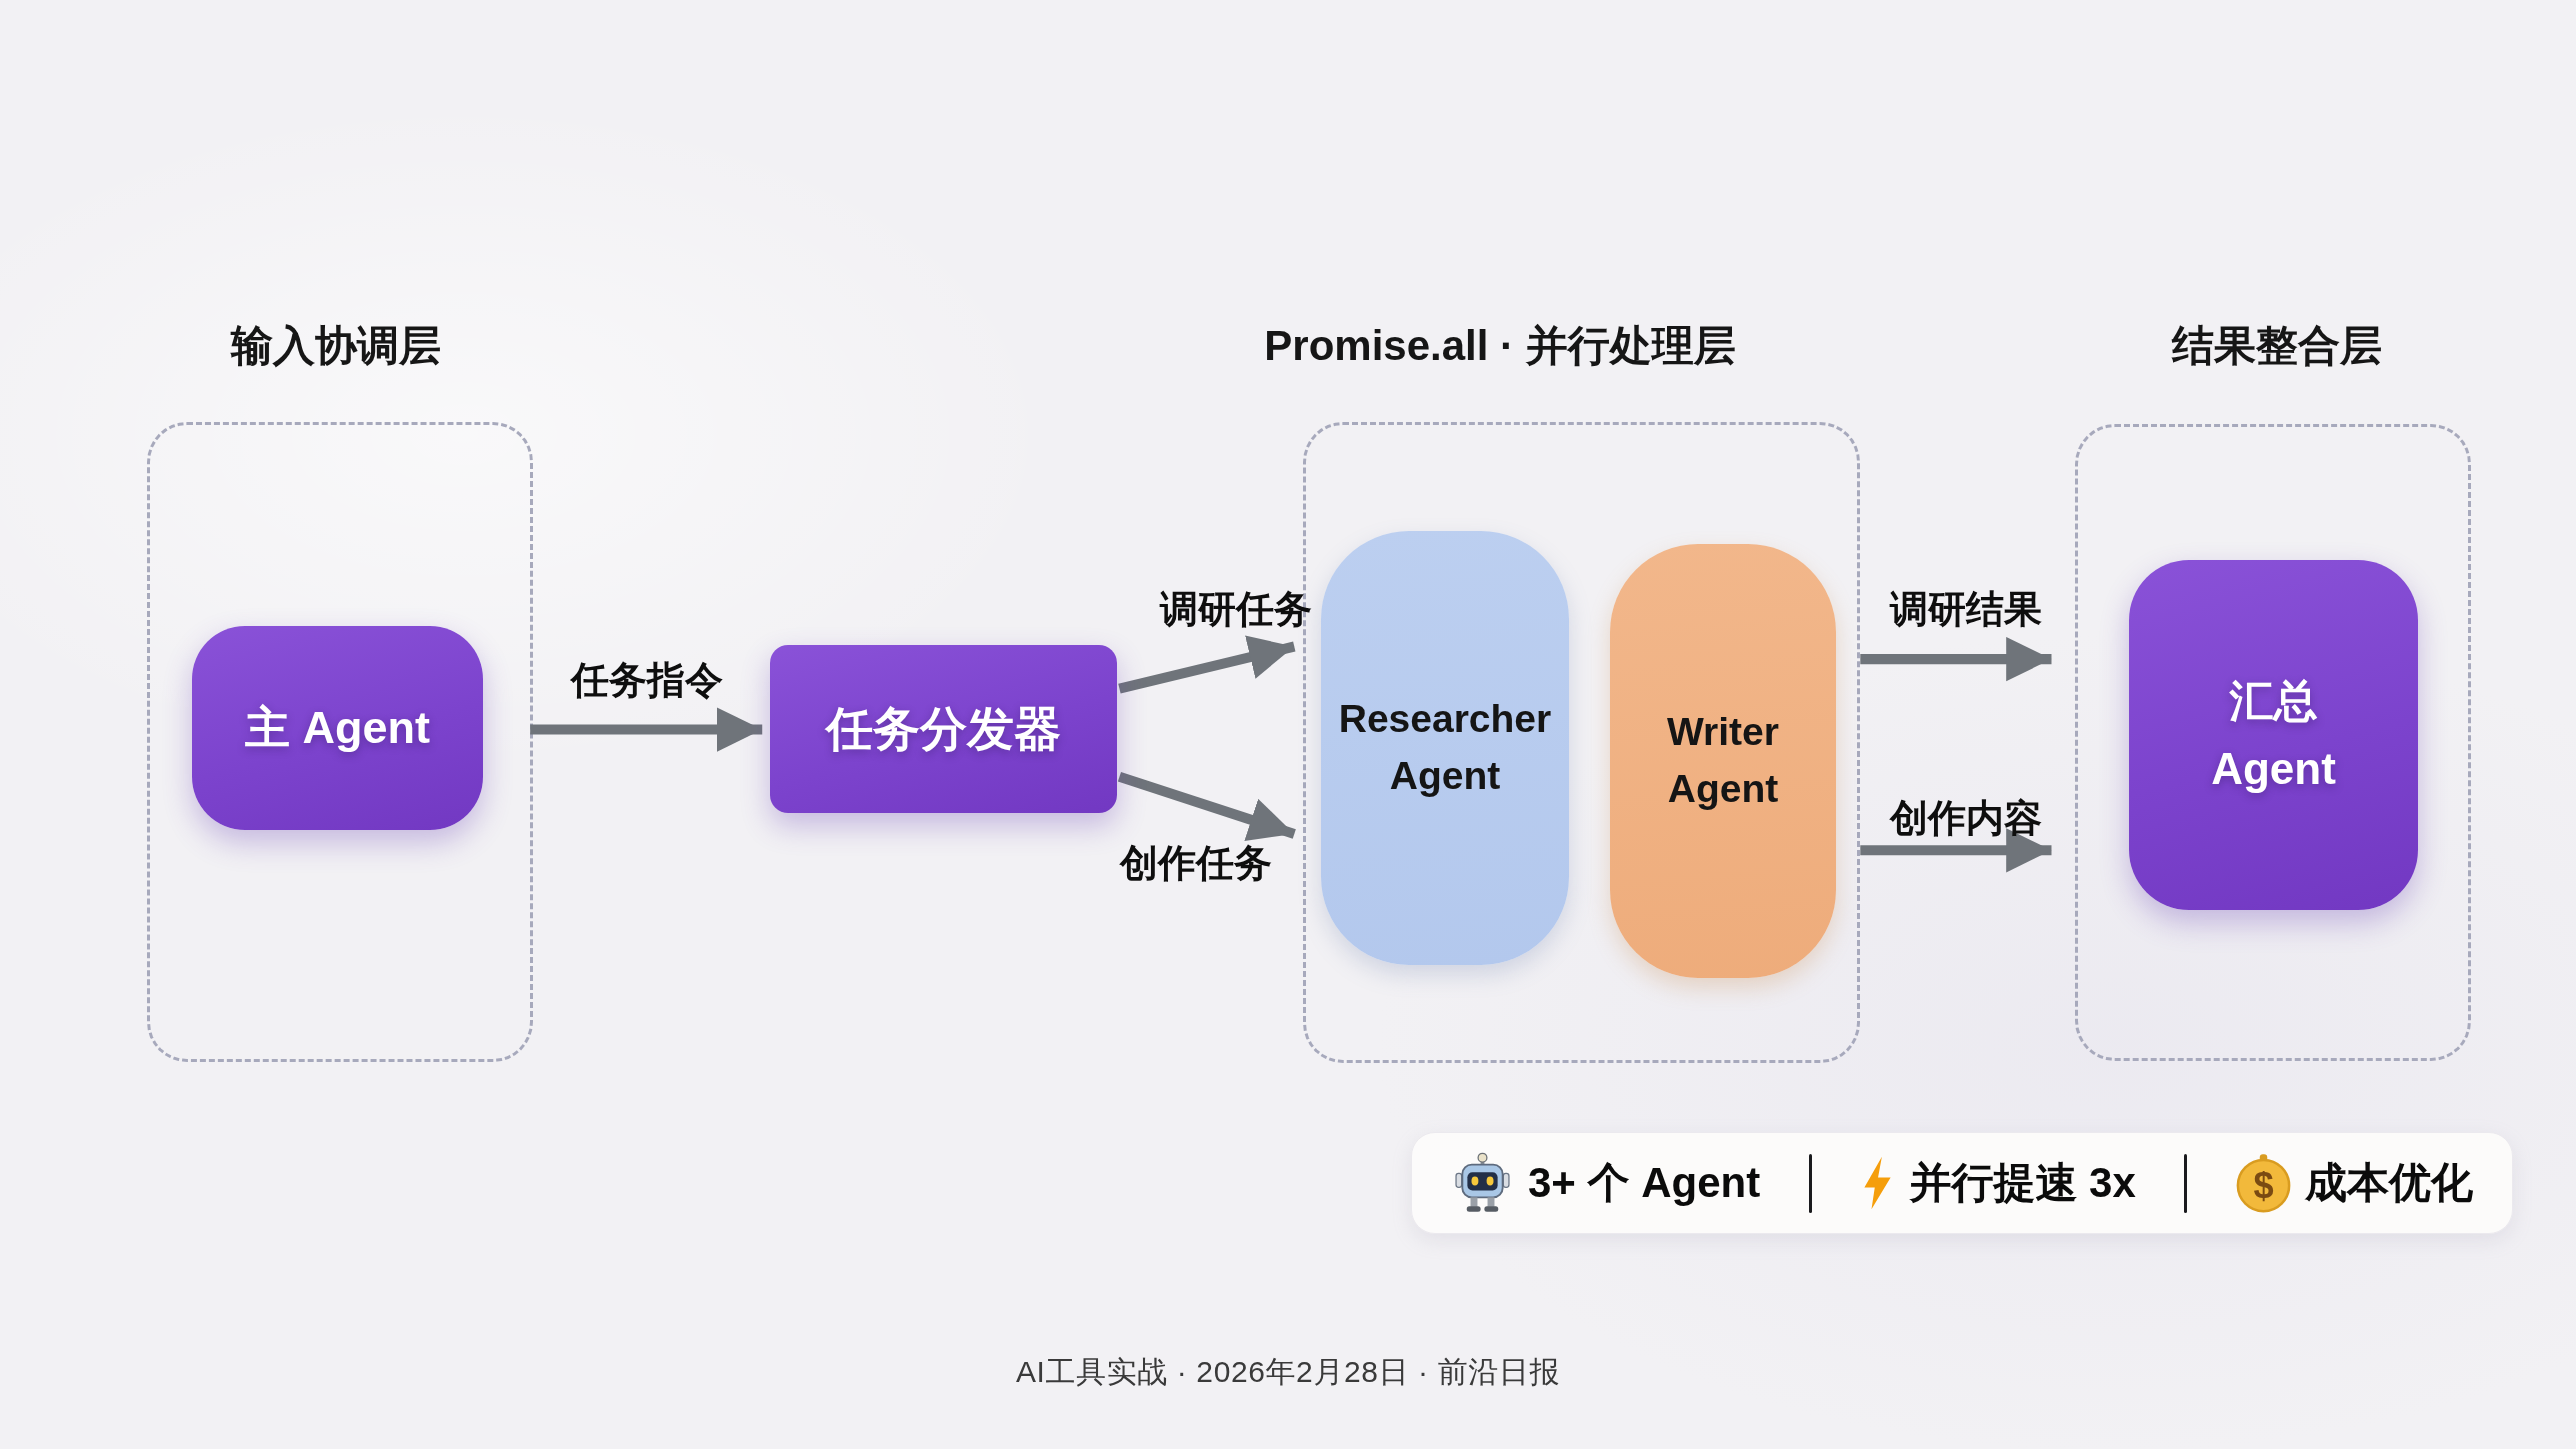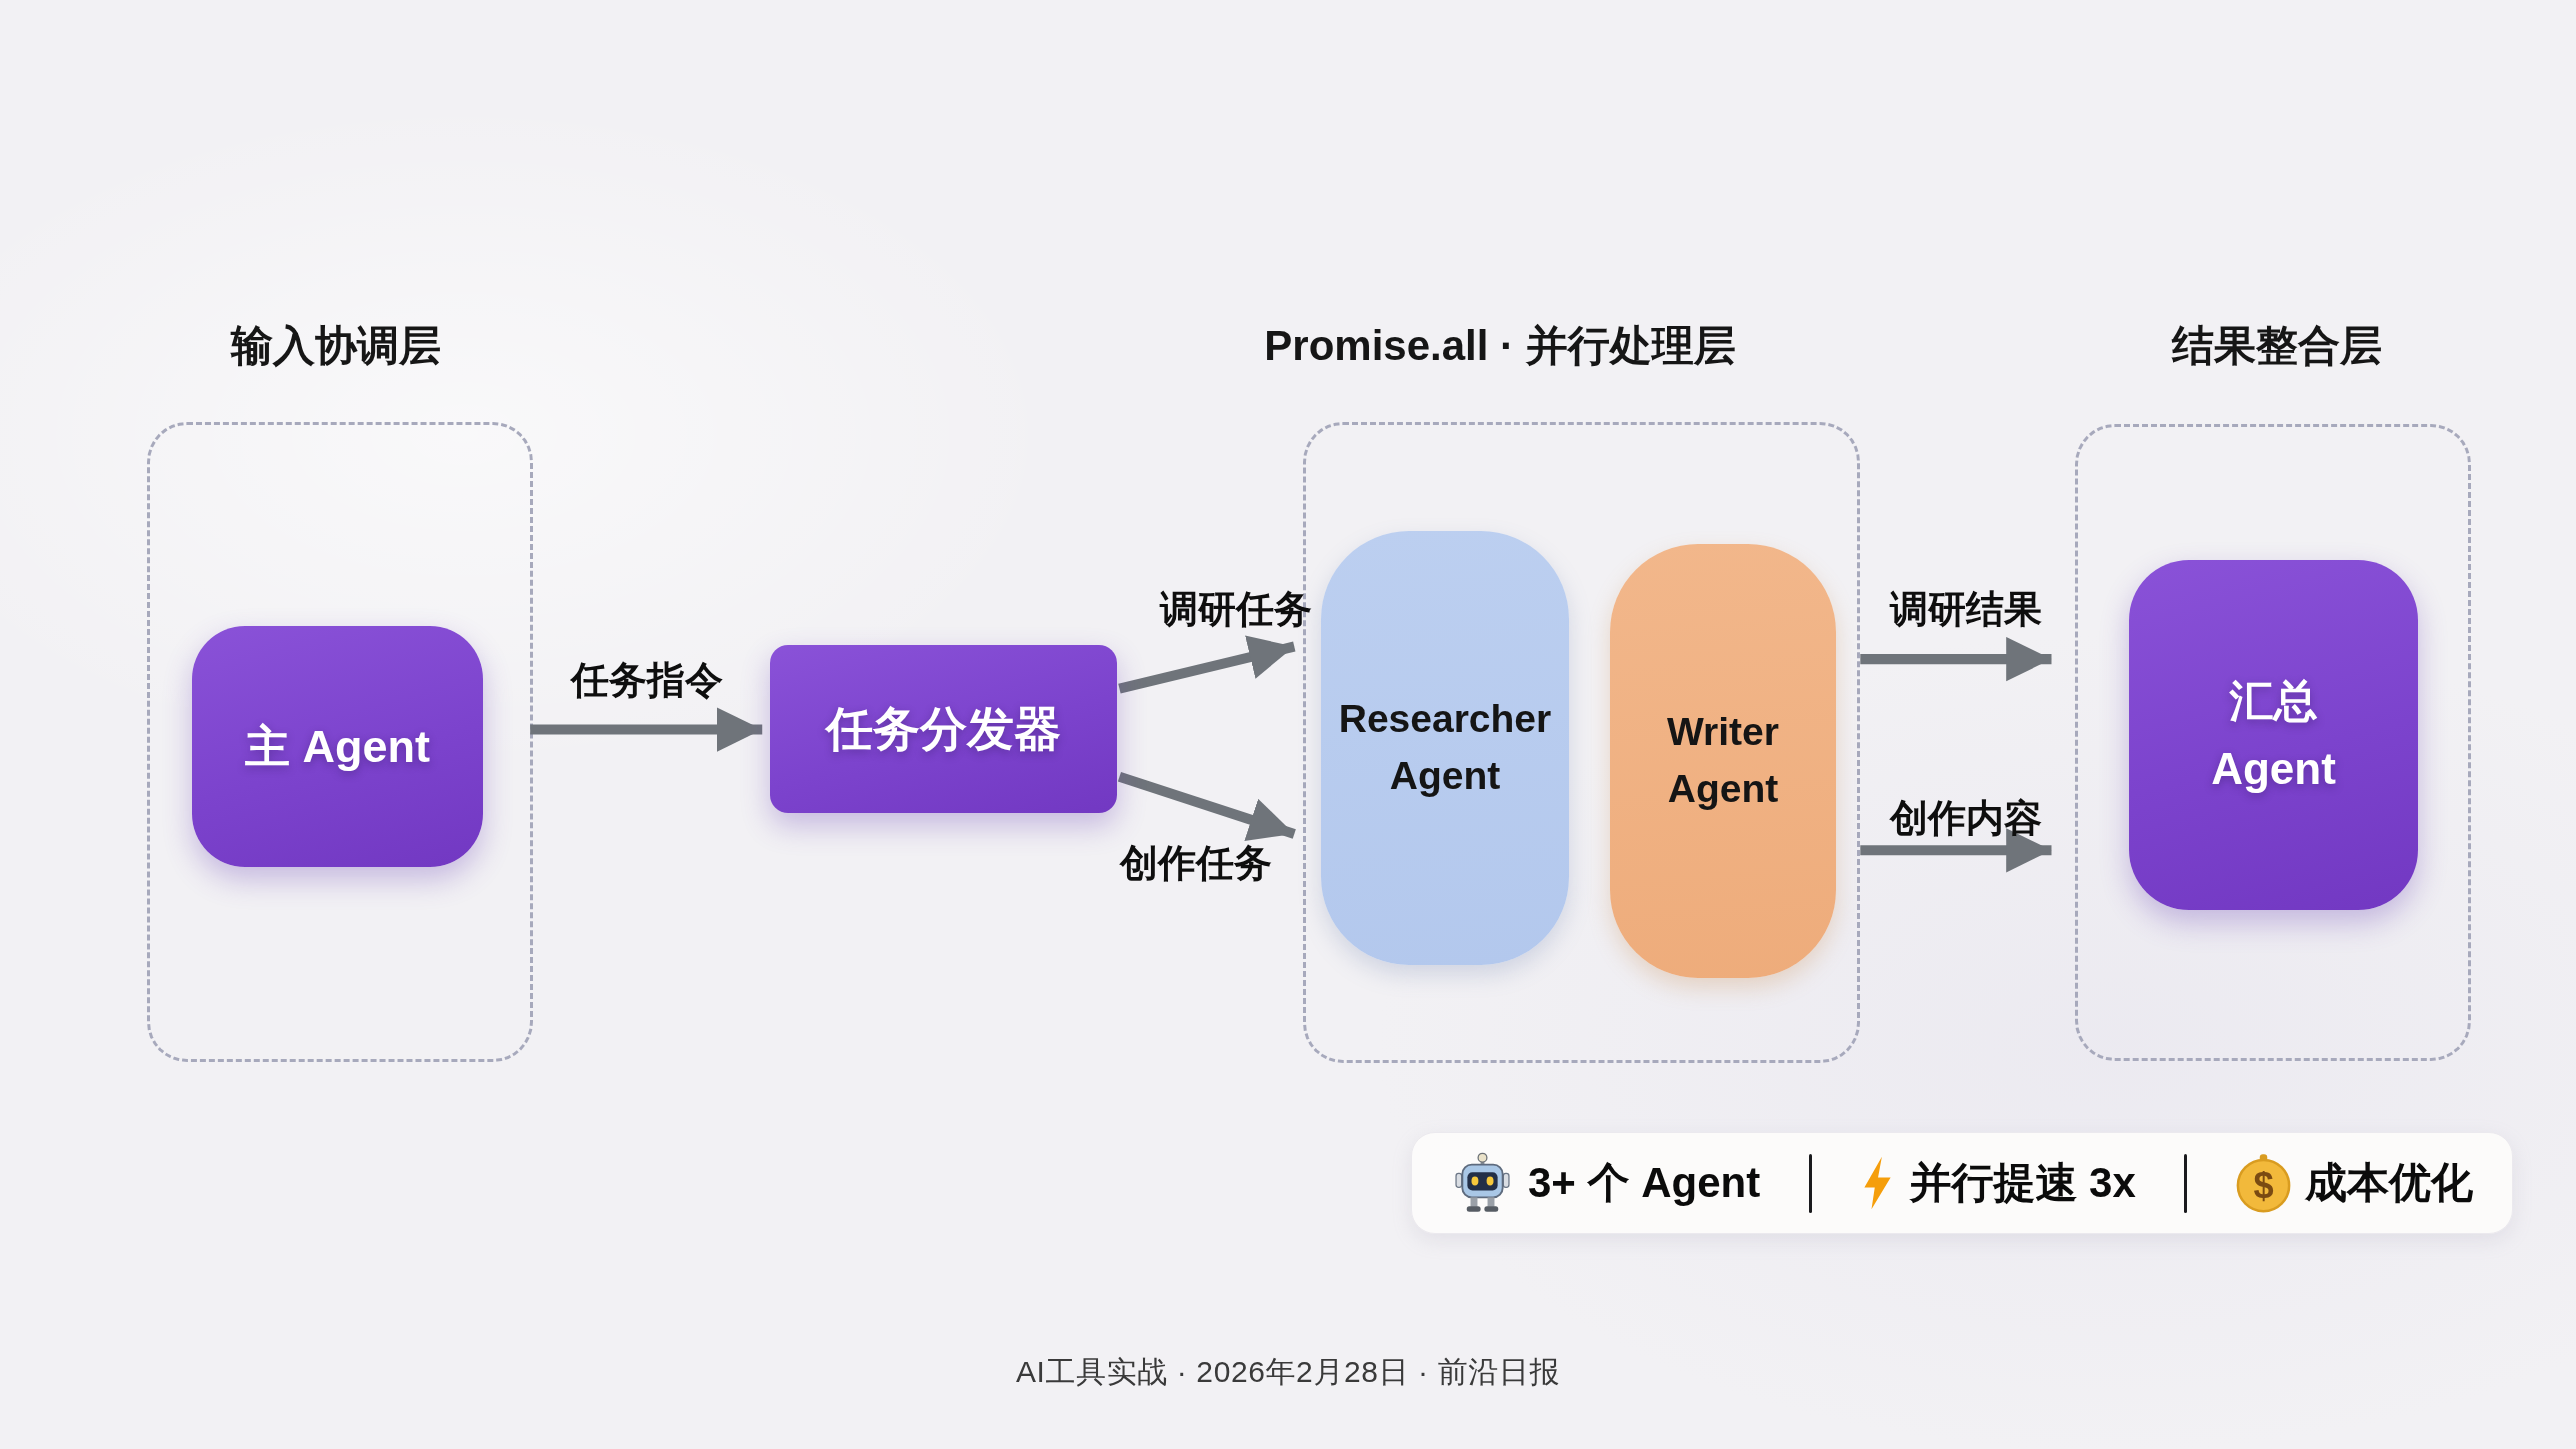--- a/index.html
+++ b/index.html
@@ -29,21 +29,21 @@
   .box-input{left:147px;top:422px;width:380px;height:634px;}
   .box-parallel{left:1303px;top:422px;width:551px;height:635px;}
   .box-result{left:2075px;top:424px;width:390px;height:631px;}
   
   .node{position:absolute;display:flex;flex-direction:column;align-items:center;justify-content:center;text-align:center;}
   .node-purple{
     background:linear-gradient(165deg,#8A52D8 0%,#7C43CD 55%,#7238C2 100%);
     color:#FFFFFF;box-shadow:0 12.6px 29px rgba(100,58,180,0.30);
     text-shadow:0 3.1px 8.8px rgba(40,20,80,0.35);
   }
-  .node-main{left:192px;top:626px;width:291px;height:241px;border-radius:53px;font-size:45px;font-weight:600;}
+  .node-main{left:192px;top:626px;width:291px;height:204px;border-radius:53px;font-size:45px;font-weight:600;}
   .node-dispatcher{left:770px;top:645px;width:347px;height:168px;border-radius:18px;font-size:47px;font-weight:700;}
   .node-researcher{
     left:1321px;top:531px;width:248px;height:434px;border-radius:88px;
     background:linear-gradient(175deg,#BCCFF0 0%,#B3C8ED 100%);
     color:#151515;font-size:39px;font-weight:600;line-height:1.45;
     box-shadow:0 10px 22.6px rgba(110,130,175,0.25);
   }
   .node-writer{
     left:1610px;top:544px;width:226px;height:434px;border-radius:88px;
     background:linear-gradient(175deg,#F2B78B 0%,#EEAC7B 100%);

